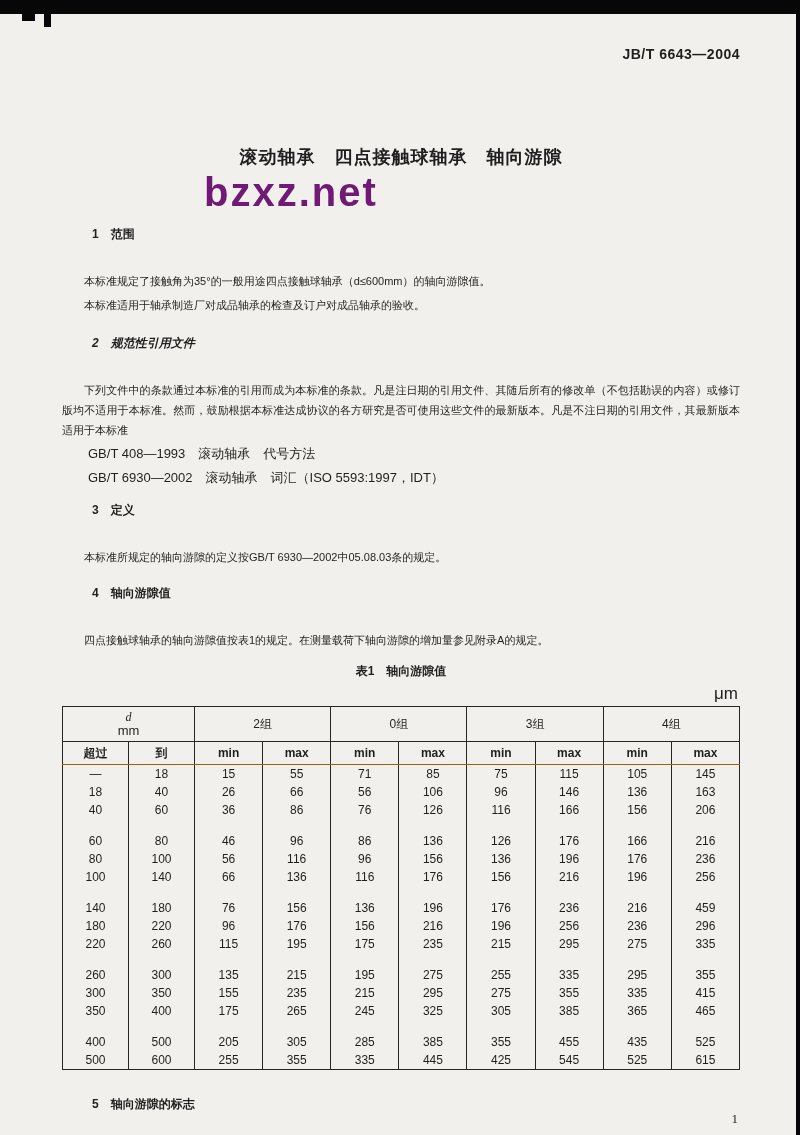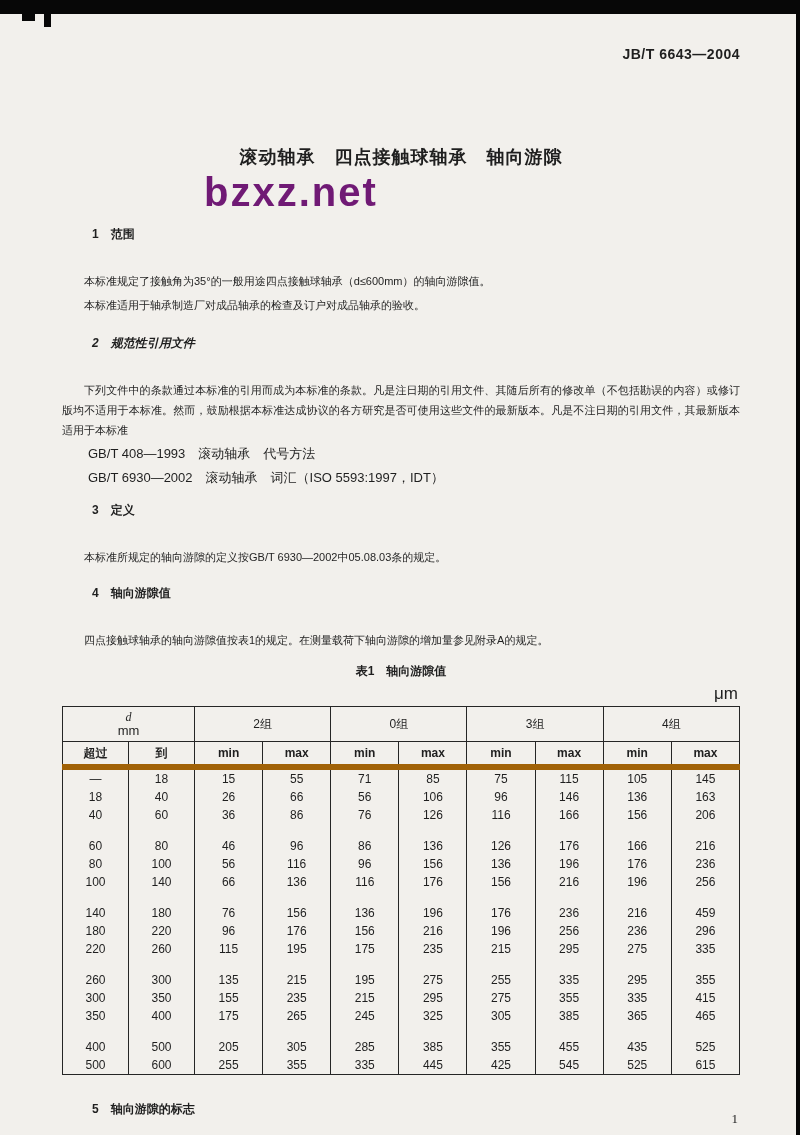--- a/index.html
+++ b/index.html
@@ -39,21 +39,21 @@
     width:678px; border-collapse:collapse; table-layout:fixed;
     border:1.5px solid #262626; margin-top:2px;
   }
   table.clearance th, table.clearance td {
     border-left:1px solid #262626;
     font-size:12px; font-weight:normal; text-align:center;
     padding:2px 0; color:#1f1f1f;
   }
   table.clearance th:first-child, table.clearance td:first-child { border-left:none; }
   thead tr.row1 th { border-bottom:1px solid #262626; height:30px; }
-  thead tr.row2 th { border-bottom:6px solid #a16207; height:18px; font-weight:bold; }
+  thead tr.row2 th { border-bottom:1px solid #a16207; height:18px; font-weight:bold; }
   .d-cell div { line-height:14px; }
   .d-label { font-style:italic; font-family:"Liberation Serif","DejaVu Serif",serif; }
   .d-unit { font-size:13px; }
   tbody td { padding:3px 0; height:13px; }
   tbody.gap tr:first-child td { padding-top:15px; }
   .page-number { position:absolute; right:62px; bottom:8px; font-size:13px; font-family:"Liberation Serif","DejaVu Serif",serif; }
 </style>
 </head>
 <body>
 

